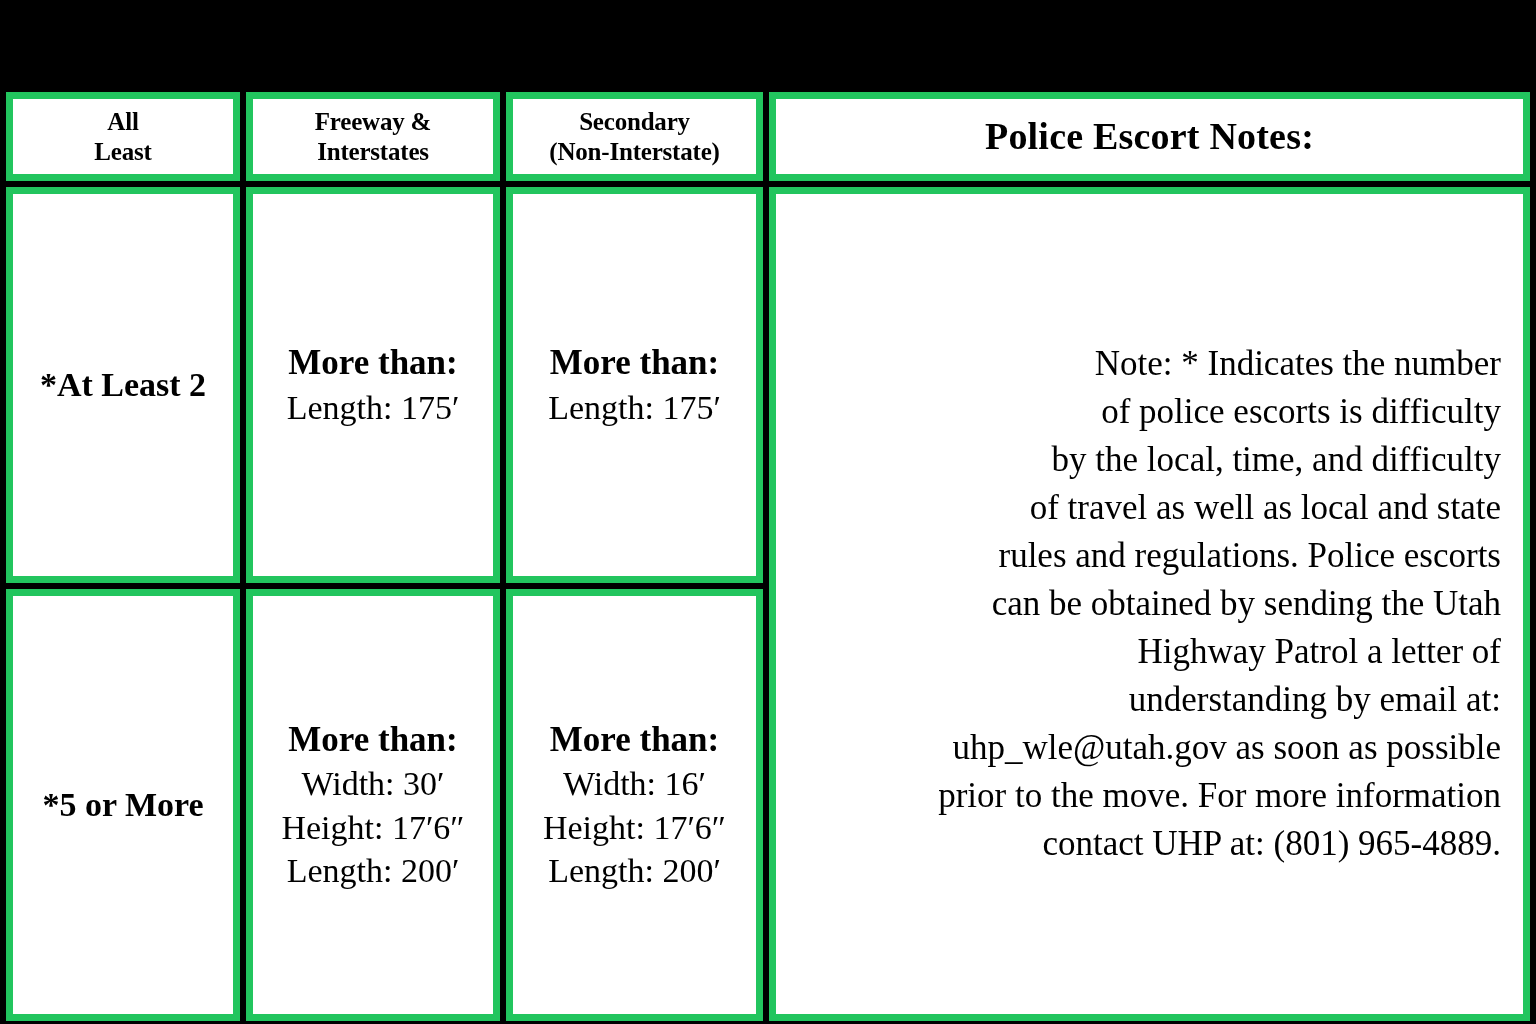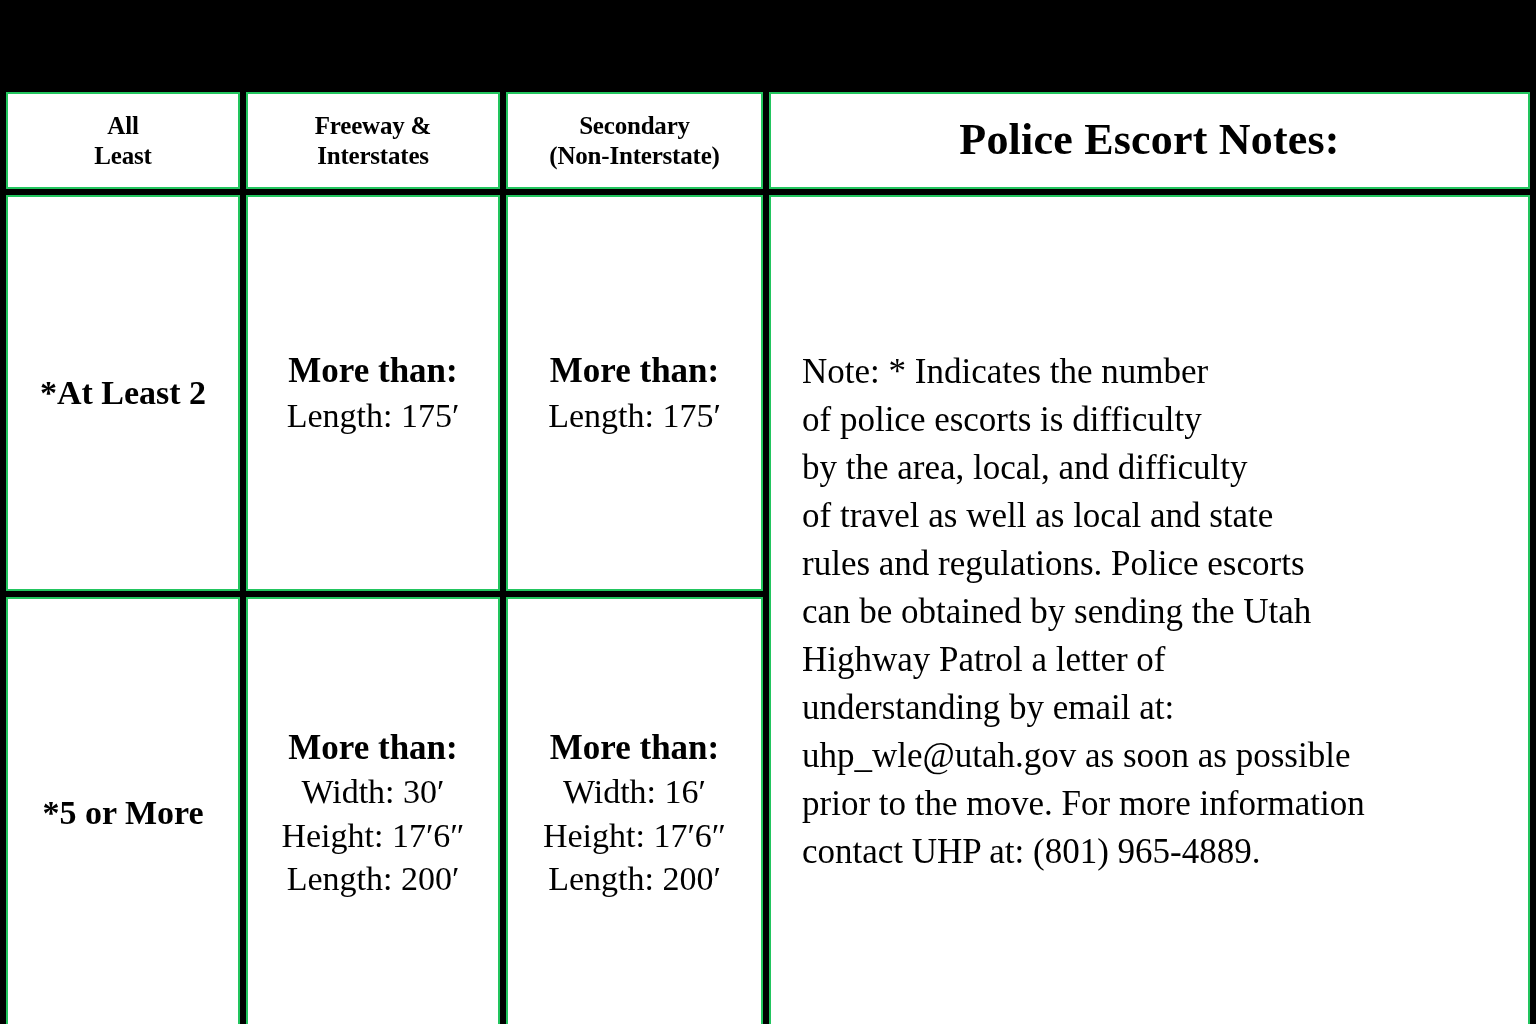--- a/index.html
+++ b/index.html
@@ -37,24 +37,24 @@
     border-spacing: 6px 6px;
     width: 1524px;
     height: 924px;
     table-layout: fixed;
     margin: -6px 0 0 -6px;
   }
 
   table.escort-table td,
   table.escort-table th {
     background: #ffffff;
-    border: 2px solid #22c55e;
+    border: 7px solid #22c55e;
     vertical-align: middle;
     text-align: center;
-    padding: 17px;
+    padding: 8px;
   }
 
   
   col.c-hours  { width: 234px; }
   col.c-free   { width: 254px; }
   col.c-sec    { width: 257px; }
   col.c-notes  { width: 761px; }
 
   
   tr.header-row { height: 83px; }
@@ -62,21 +62,21 @@
   .hdr-small {
     font-weight: bold;
     font-size: 25px;
     line-height: 1.18;
     letter-spacing: -0.2px;
   }
   .hdr-small .l2 { display: block; }
 
   .hdr-notes {
     font-weight: bold;
-    font-size: 44px;
+    font-size: 38px;
     line-height: 1.1;
     letter-spacing: 0.2px;
   }
 
   
   tr.row-1 { height: 396px; }
   tr.row-2 { height: 432px; }
 
   .count-cell {
     font-weight: bold;
@@ -100,21 +100,21 @@
     font-weight: normal;
   }
 
   
   .notes-cell {
     vertical-align: middle;
   }
   .notes-body {
     font-size: 35px;
     line-height: 1.37;
-    text-align: left;
+    text-align: right;
     padding: 0 14px;
   }
   .notes-body .nline {
     display: block;
     white-space: nowrap;
   }
 </style>
 </head>
 <body>
 
@@ -152,21 +152,21 @@
             <span class="dim-line">Length: 175′</span>
           </td>
           <td class="dim-cell">
             <span class="more-than">More than:</span>
             <span class="dim-line">Length: 175′</span>
           </td>
           <td class="notes-cell" rowspan="2">
             <div class="notes-body">
               <span class="nline">Note: * Indicates the number</span>
               <span class="nline">of police escorts is difficulty</span>
-              <span class="nline">by the area, local, and difficulty</span>
+              <span class="nline">by the local, time, and difficulty</span>
               <span class="nline">of travel as well as local and state</span>
               <span class="nline">rules and regulations.  Police escorts</span>
               <span class="nline">can be obtained by sending the Utah</span>
               <span class="nline">Highway Patrol a letter of</span>
               <span class="nline">understanding by email at:</span>
               <span class="nline">uhp_wle@utah.gov as soon as possible</span>
               <span class="nline">prior to the move.  For more information</span>
               <span class="nline">contact UHP at: (801) 965-4889.</span>
             </div>
           </td>

